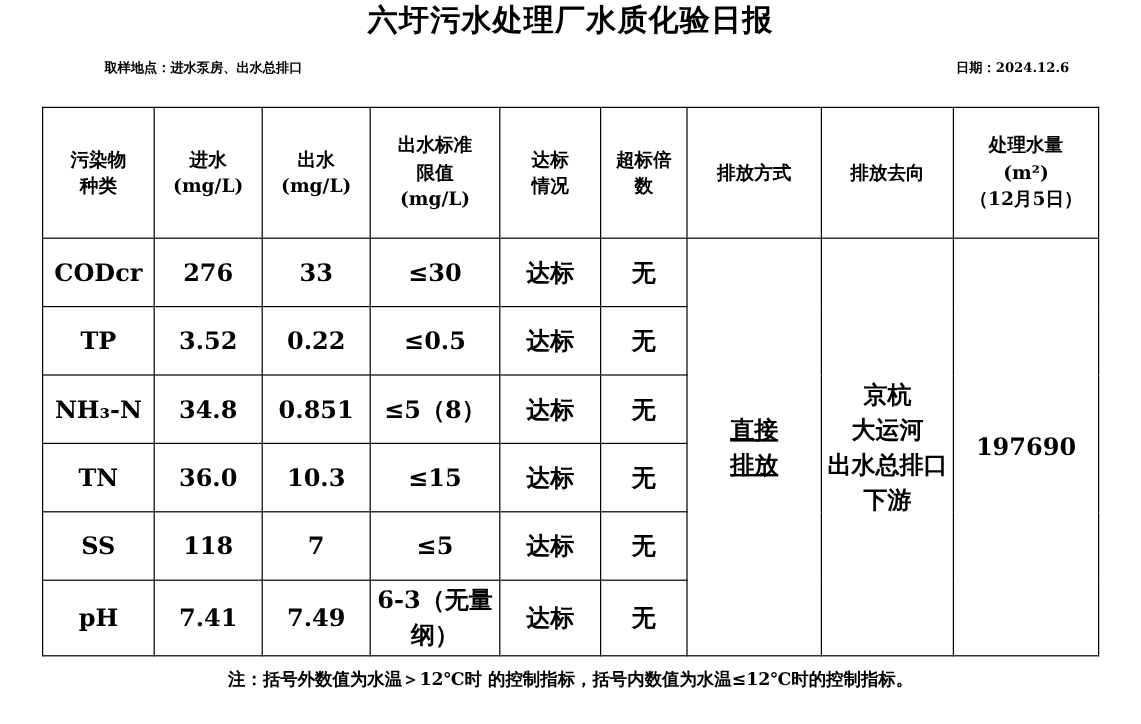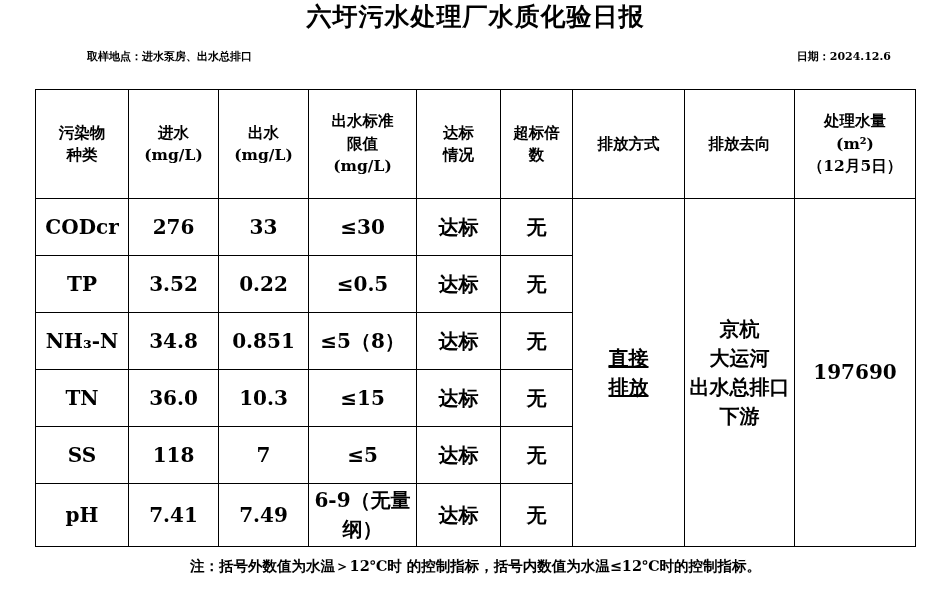--- a/index.html
+++ b/index.html
@@ -205,21 +205,21 @@
         <td>7</td>
         <td>≤5</td>
         <td>达标</td>
         <td>无</td>
       </tr>
 
       <tr class="datarow">
         <td class="param-name">pH</td>
         <td>7.41</td>
         <td>7.49</td>
-        <td class="small">6-9（无量纲）</td>
+        <td class="small">6-3（无量纲）</td>
         <td>达标</td>
         <td>无</td>
       </tr>
     </tbody>
   </table>
 
   <div class="note">注：括号外数值为水温＞12℃时 的控制指标，括号内数值为水温≤12℃时的控制指标。</div>
 
 </div>
 

